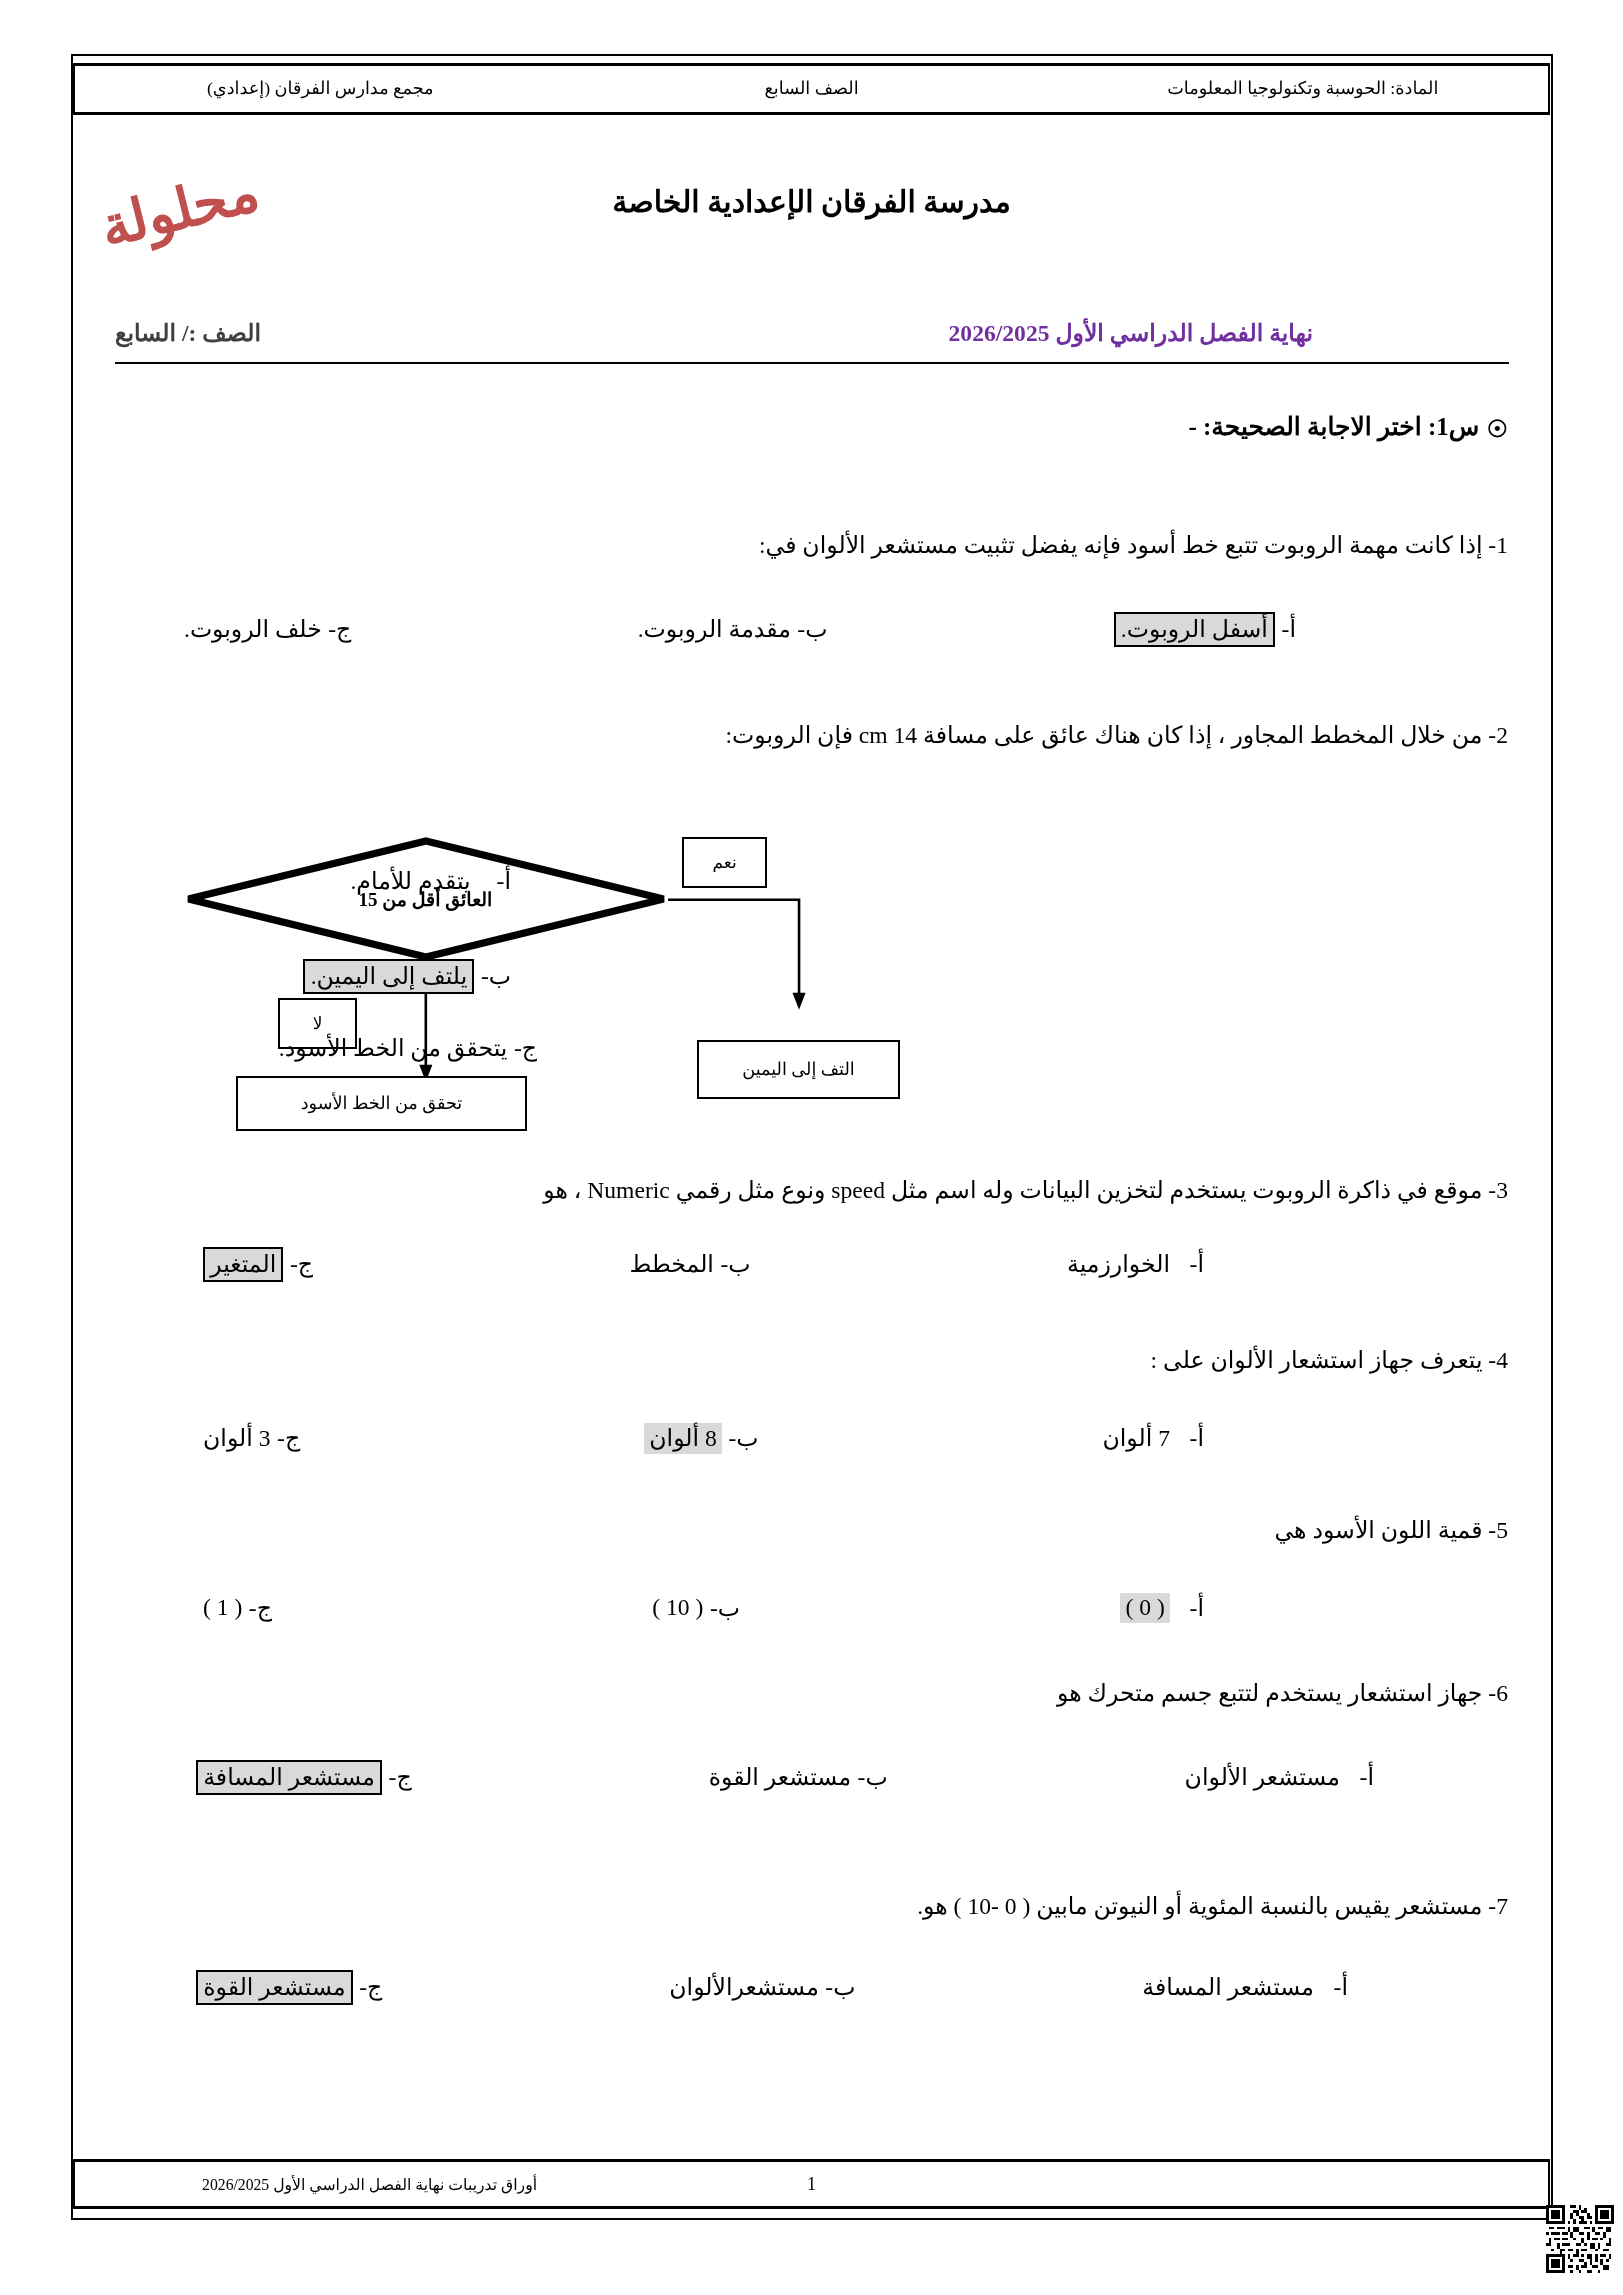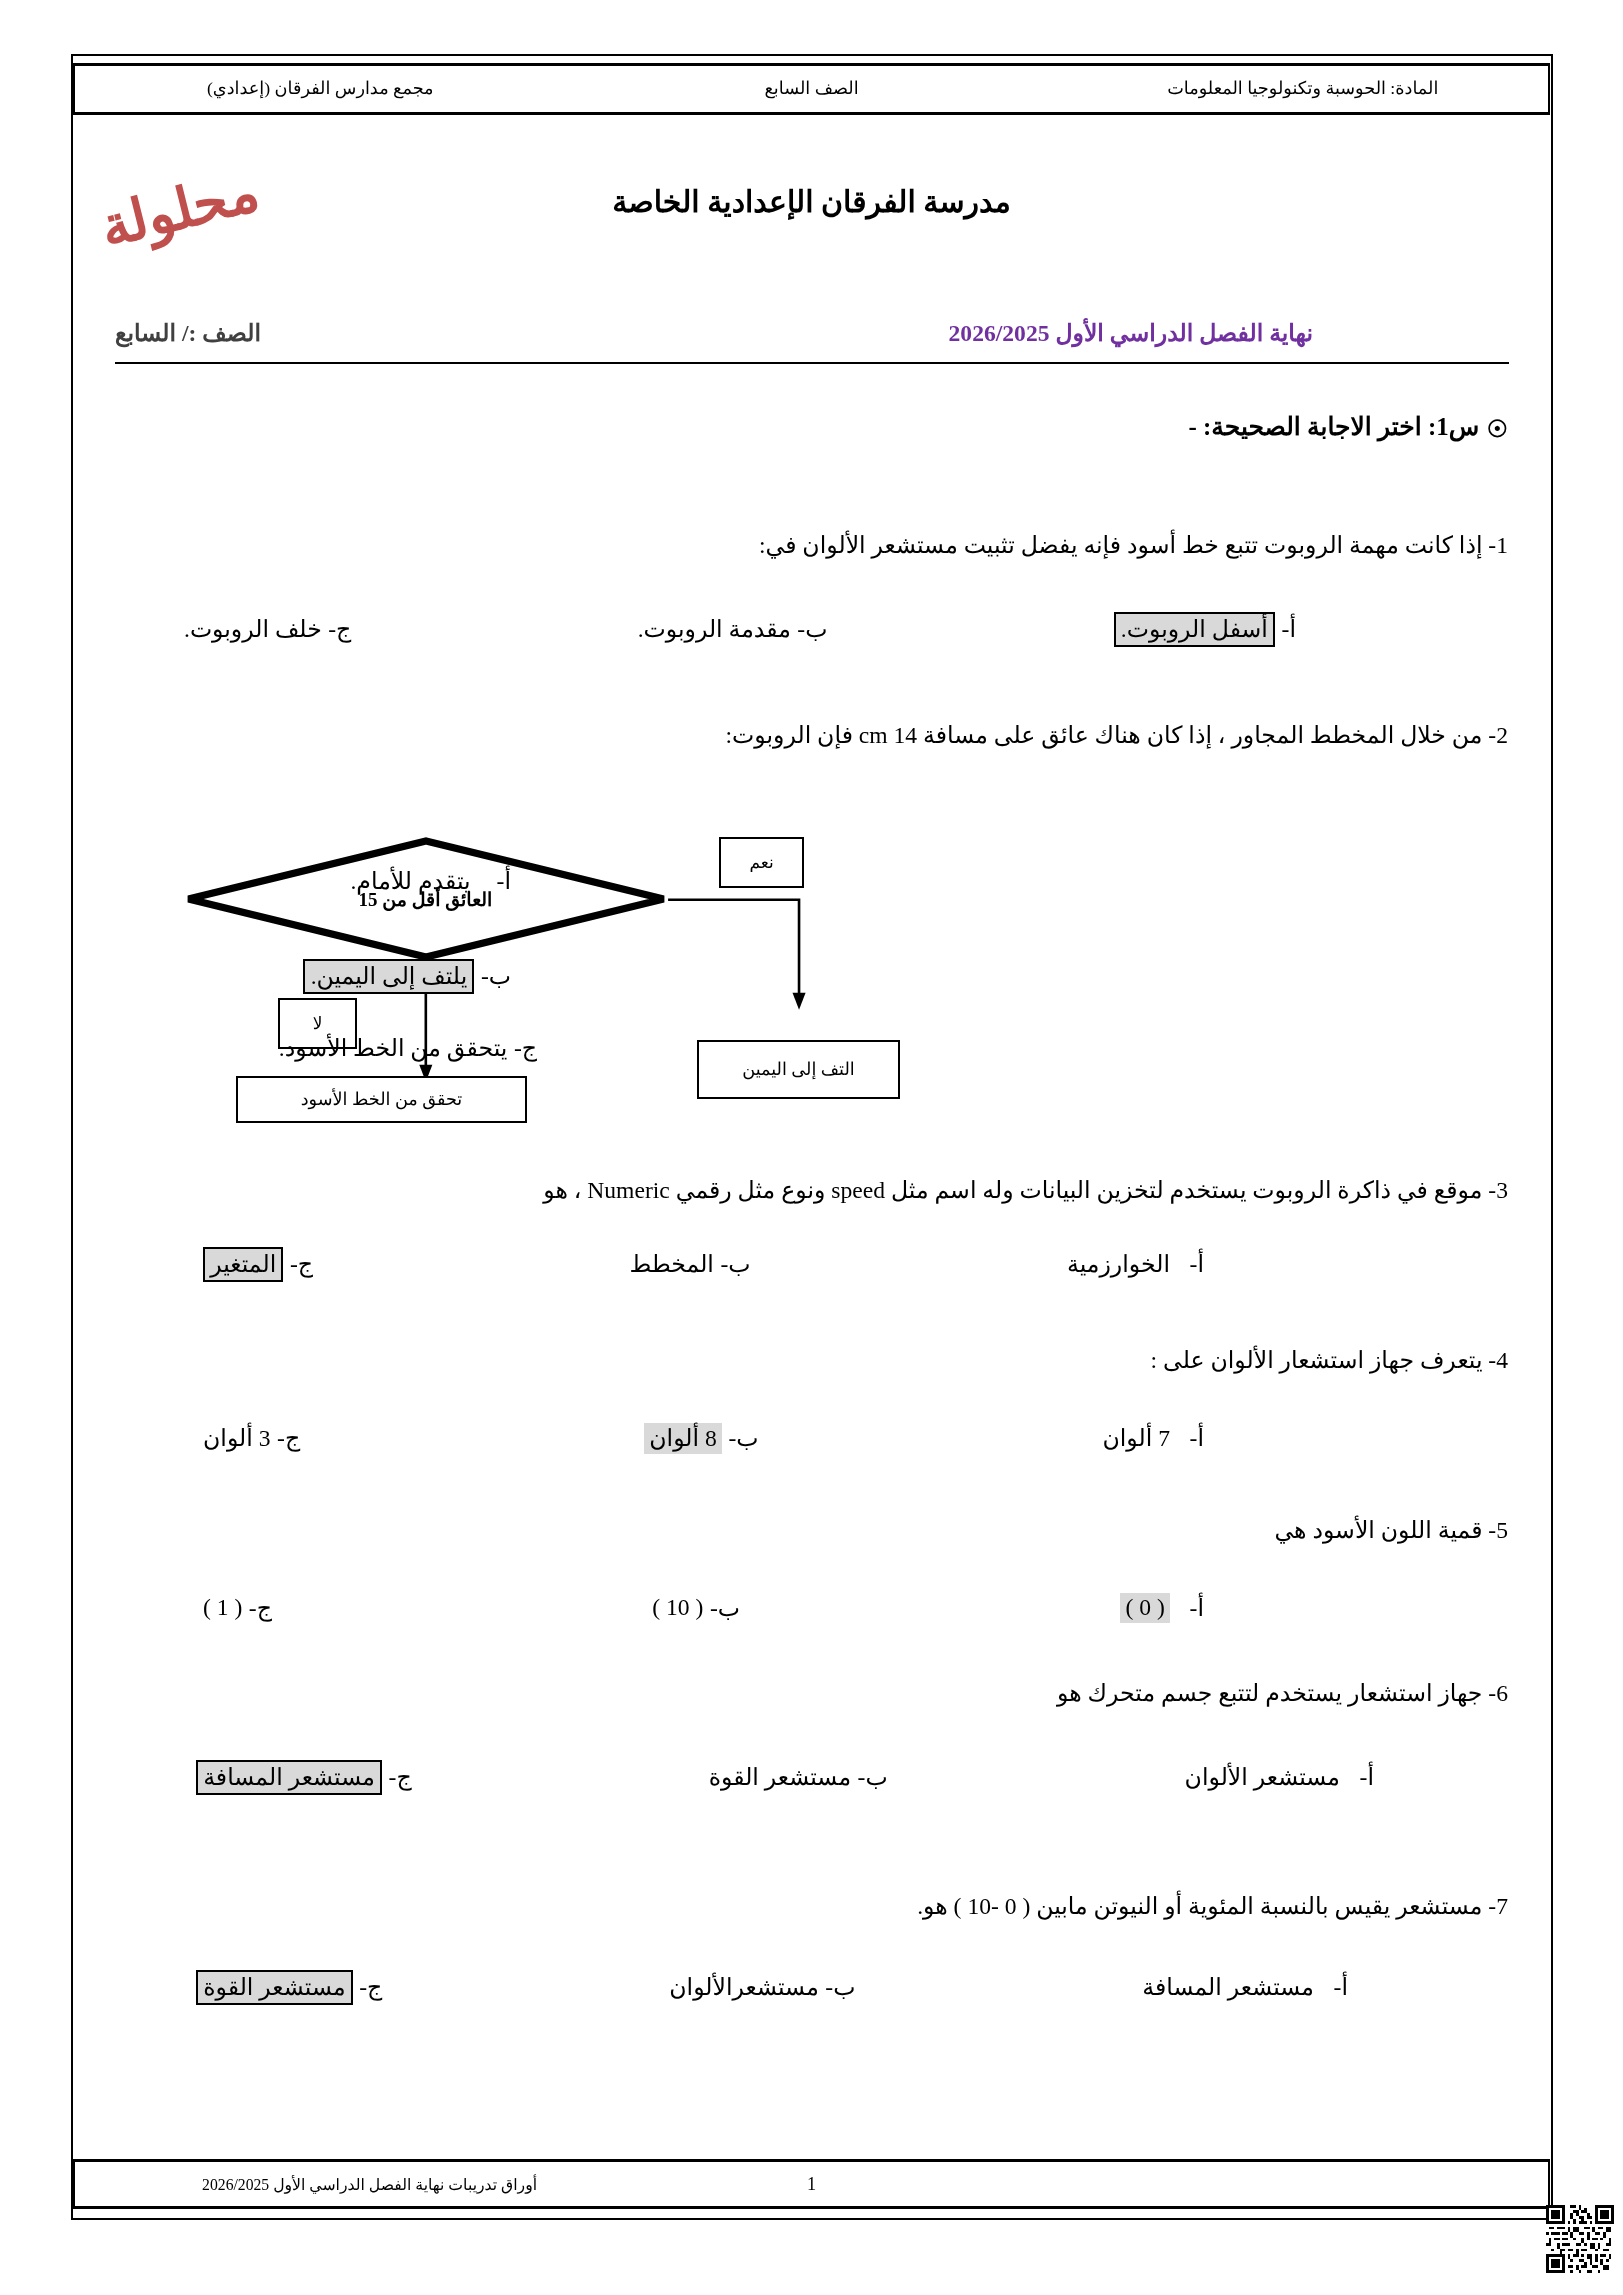--- a/index.html
+++ b/index.html
@@ -217,24 +217,24 @@
     position: absolute;
     border: 2px solid #000;
     box-sizing: border-box;
     display: flex;
     align-items: center;
     justify-content: center;
     font-size: 17px;
     direction: rtl;
     background: #fff;
   }
-  .box-yes   { left: 542px;  top: 16.4px;  width: 85px; height: 51px; }
+  .box-yes   { left: 505px;  top: 16.4px;  width: 85px; height: 51px; }
   .box-right { left: 520px;  top: 183px; width: 203px; height: 59px; font-size: 17.7px; margin-top: 36px; }
   .box-no    { left: 101px;  top: 177px; width: 79px; height: 51px; }
-  .box-black { left: 59px;   top: 255px; width: 291px; height: 47px; font-size: 17.7px; }
+  .box-black { left: 59px;   top: 255px; width: 291px; height: 55px; font-size: 17.7px; }
 
   .flow-lines {
     position: absolute;
     left: 0; top: 0;
     width: 753px; height: 308px;
     pointer-events: none;
   }
 
   
   .footer-table {

